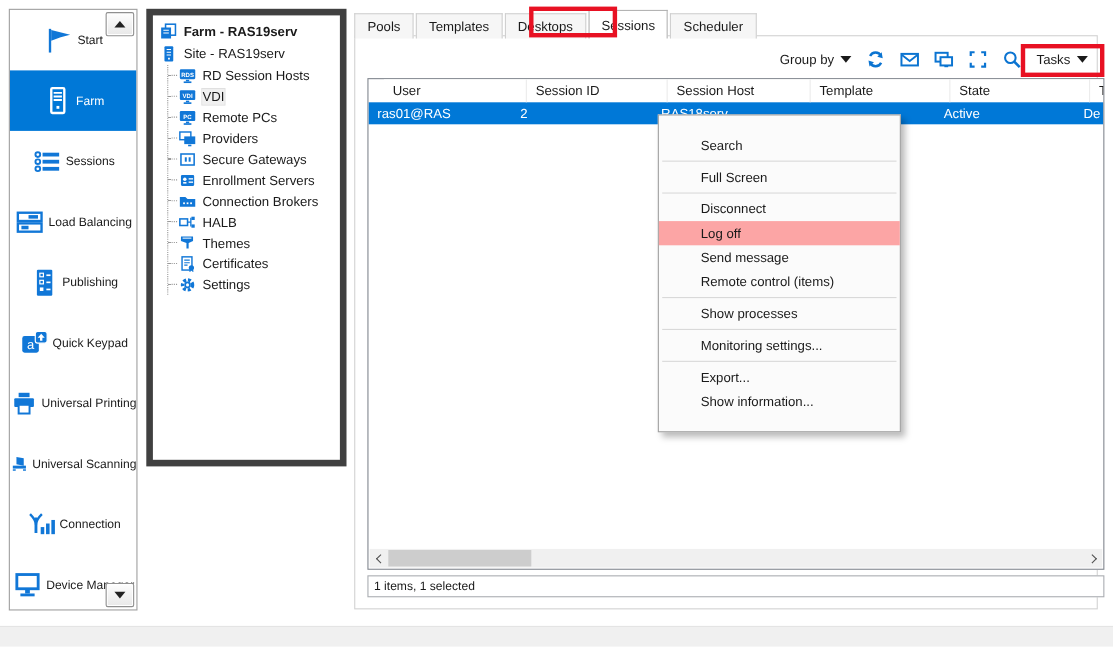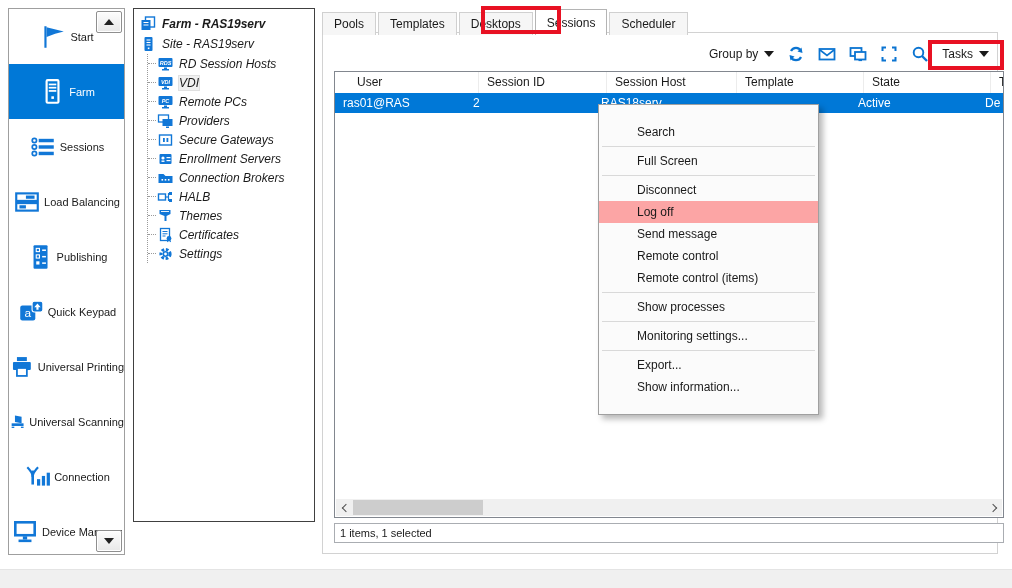--- a/index.html
+++ b/index.html
@@ -31,24 +31,23 @@
     box-shadow:0 0 0 1px #fff inset;
   }
   .scroll-btn.up { top:2px; }
   .scroll-btn.down { bottom:2px; }
   .tri-up { width:0; height:0; border-left:5px solid transparent; border-right:5px solid transparent; border-bottom:6px solid #222; }
   .tri-down { width:0; height:0; border-left:5px solid transparent; border-right:5px solid transparent; border-top:6px solid #222; }
   .tri-dd { display:inline-block; width:0; height:0; border-left:5px solid transparent; border-right:5px solid transparent; border-top:6px solid #1a1a1a; margin-left:6px; vertical-align:middle; }
 
   
   .tree {
-    position:absolute; left:133px; top:8px; width:182px; height:514px;
-    background:#fff; border:1px solid #404040; padding:5px 2px 2px 6px;
+    position:absolute; left:133px; top:8px; width:182px; height:416px;
+    background:#fff; border:6px solid #404040; padding:5px 2px 2px 6px;
     overflow:hidden;
-    font-style:italic;
   }
   .tree-row { display:flex; align-items:center; height:20px; cursor:pointer; white-space:nowrap; }
   .tree-row .t-icon { width:17px; height:16px; margin-right:5px; flex:none; }
   .tree-root-label { font-weight:bold; }
   .tree-children { margin-left:7px; border-left:1px dotted #9a9a9a; padding-left:0; }
   .tree-children .tree-row { height:19px; }
   .stub { width:8px; height:0; border-top:1px dotted #9a9a9a; margin-right:1px; flex:none; }
   .tree-label.hovered { background:#f0f0f0; outline:1px solid #e0e0e0; }
 
   
@@ -476,21 +475,20 @@
 </div>
 
 <div class="context-menu">
   <div class="menu-item">Search</div>
   <div class="menu-sep"></div>
   <div class="menu-item">Full Screen</div>
   <div class="menu-sep"></div>
   <div class="menu-item">Disconnect</div>
   <div class="menu-item highlighted">Log off</div>
   <div class="menu-item">Send message</div>
-  <div class="menu-item">Remote control</div>
   <div class="menu-item">Remote control (items)</div>
   <div class="menu-sep"></div>
   <div class="menu-item">Show processes</div>
   <div class="menu-sep"></div>
   <div class="menu-item">Monitoring settings...</div>
   <div class="menu-sep"></div>
   <div class="menu-item">Export...</div>
   <div class="menu-item">Show information...</div>
 </div>
 

